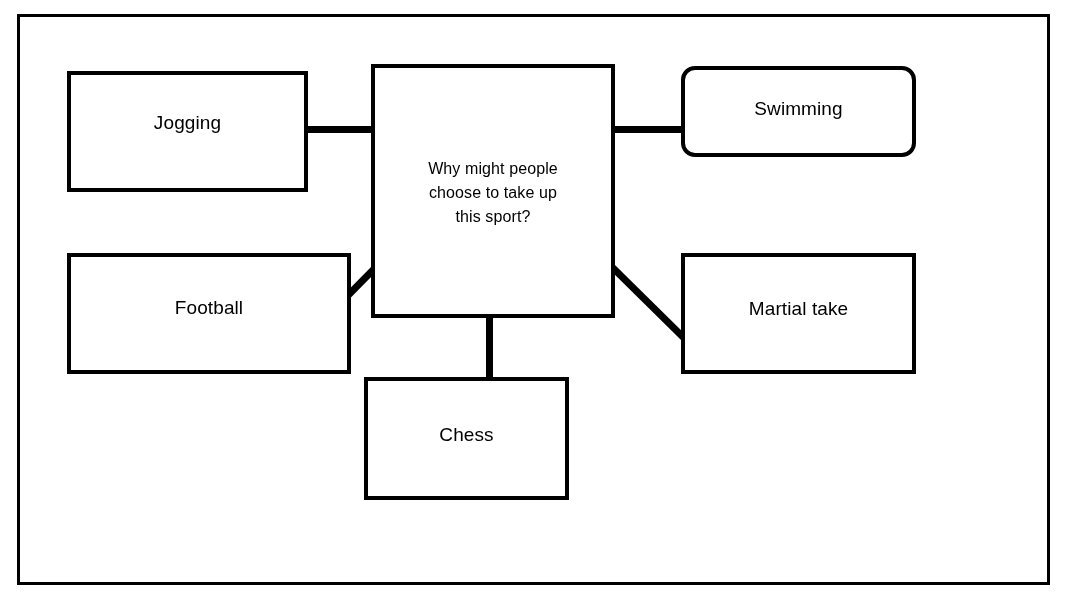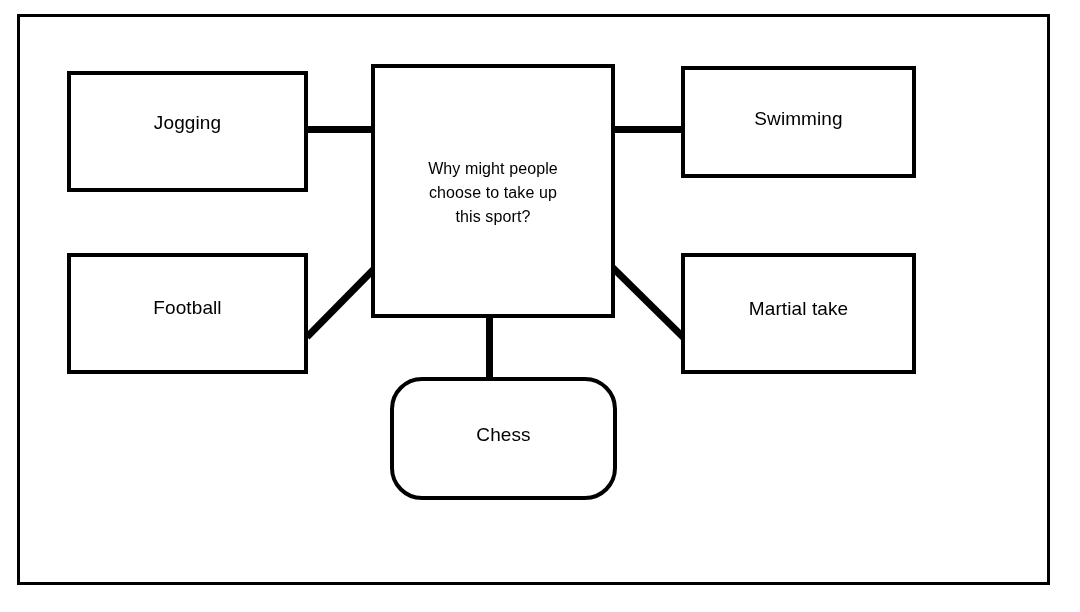--- a/index.html
+++ b/index.html
@@ -83,56 +83,56 @@
     height: 121px;
   }
   #node-jogging .node-label {
     position: relative;
     top: -9px;
   }
 
   #node-football {
     left: 67px;
     top: 253px;
-    width: 241px;
+    width: 284px;
     height: 121px;
   }
   #node-football .node-label {
     position: relative;
     top: -6px;
   }
 
   #node-swimming {
     left: 681px;
     top: 66px;
     width: 235px;
-    height: 112px;
+    height: 91px;
+    border-radius: 14px;
   }
   #node-swimming .node-label {
     position: relative;
     top: -3px;
   }
 
   #node-martial-arts {
     left: 681px;
     top: 253px;
     width: 235px;
     height: 121px;
   }
   #node-martial-arts .node-label {
     position: relative;
     top: -5px;
   }
 
   #node-chess {
-    left: 390px;
+    left: 364px;
     top: 377px;
-    width: 227px;
+    width: 205px;
     height: 123px;
-    border-radius: 32px;
   }
   #node-chess .node-label {
     position: relative;
     top: -4px;
   }
 </style>
 </head>
 <body>
 
 <div id="canvas">

